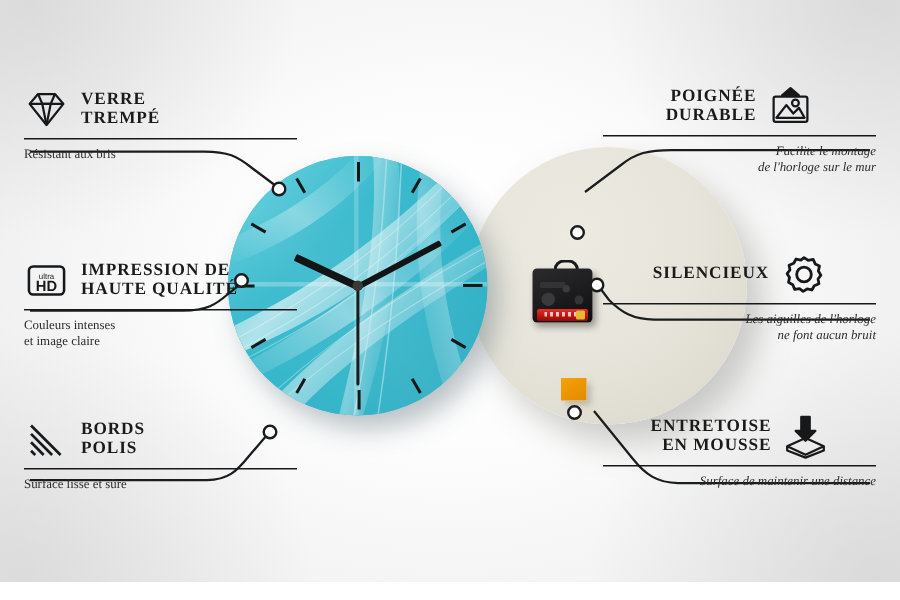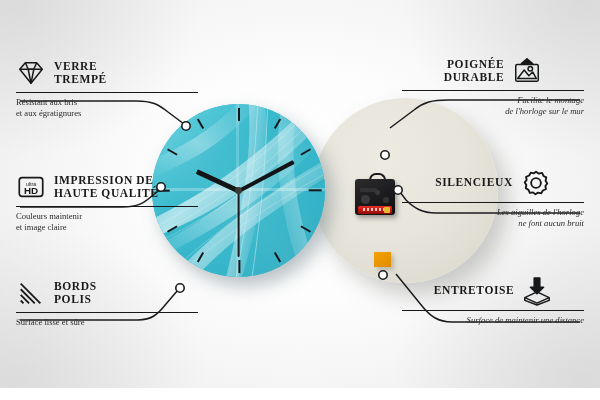--- a/index.html
+++ b/index.html
@@ -292,39 +292,38 @@
         </g>
       </svg>
       <div class="f-title">
         <div>VERRE</div>
         <div>TREMPÉ</div>
       </div>
     </div>
     <div class="rule"></div>
     <div class="f-desc">
       <div>Résistant aux bris</div>
-      <div>et aux égratignures</div>
     </div>
   </div>
 
   <div class="feature left" id="feat-impression">
     <div class="head">
       <svg class="f-icon" viewBox="0 0 32 32">
         <rect x="3.5" y="6" width="25" height="20" rx="3" fill="none" stroke="#17181a" stroke-width="1.8"></rect>
         <text x="16" y="15" font-family="Liberation Sans, sans-serif" font-size="5.6" text-anchor="middle" fill="#17181a">ultra</text>
         <text x="16" y="23.5" font-family="Liberation Sans, sans-serif" font-size="10.5" font-weight="bold" text-anchor="middle" fill="#17181a">HD</text>
       </svg>
       <div class="f-title">
         <div>IMPRESSION DE</div>
         <div>HAUTE QUALITÉ</div>
       </div>
     </div>
     <div class="rule"></div>
     <div class="f-desc">
-      <div>Couleurs maintenir</div>
+      <div>Couleurs intenses</div>
       <div>et image claire</div>
     </div>
   </div>
 
   <div class="feature left" id="feat-bords">
     <div class="head">
       <svg class="f-icon" viewBox="0 0 32 32">
         <g stroke="#17181a" stroke-width="1.9" stroke-linecap="butt">
           <line x1="5" y1="6" x2="26" y2="27"></line>
           <line x1="5" y1="12" x2="20" y2="27"></line>
@@ -385,20 +384,21 @@
     <div class="f-desc">
       <div>Les aiguilles de l'horloge</div>
       <div>ne font aucun bruit</div>
     </div>
   </div>
 
   <div class="feature right" id="feat-entretoise">
     <div class="head">
       <div class="f-title">
         <div>ENTRETOISE</div>
+        <div>EN MOUSSE</div>
       </div>
       <svg class="f-icon" viewBox="0 0 32 32">
         <g fill="none" stroke="#17181a" stroke-width="1.6" stroke-linejoin="round">
           <path d="M13,2 L19,2 L19,12 L23,12 L16,19 L9,12 L13,12 Z" fill="#17181a"></path>
           <path d="M16,17 L29,23 L16,29 L3,23 Z"></path>
           <path d="M3,23 L3,26 L16,31 L29,26 L29,23"></path>
         </g>
       </svg>
     </div>
     <div class="rule"></div>

